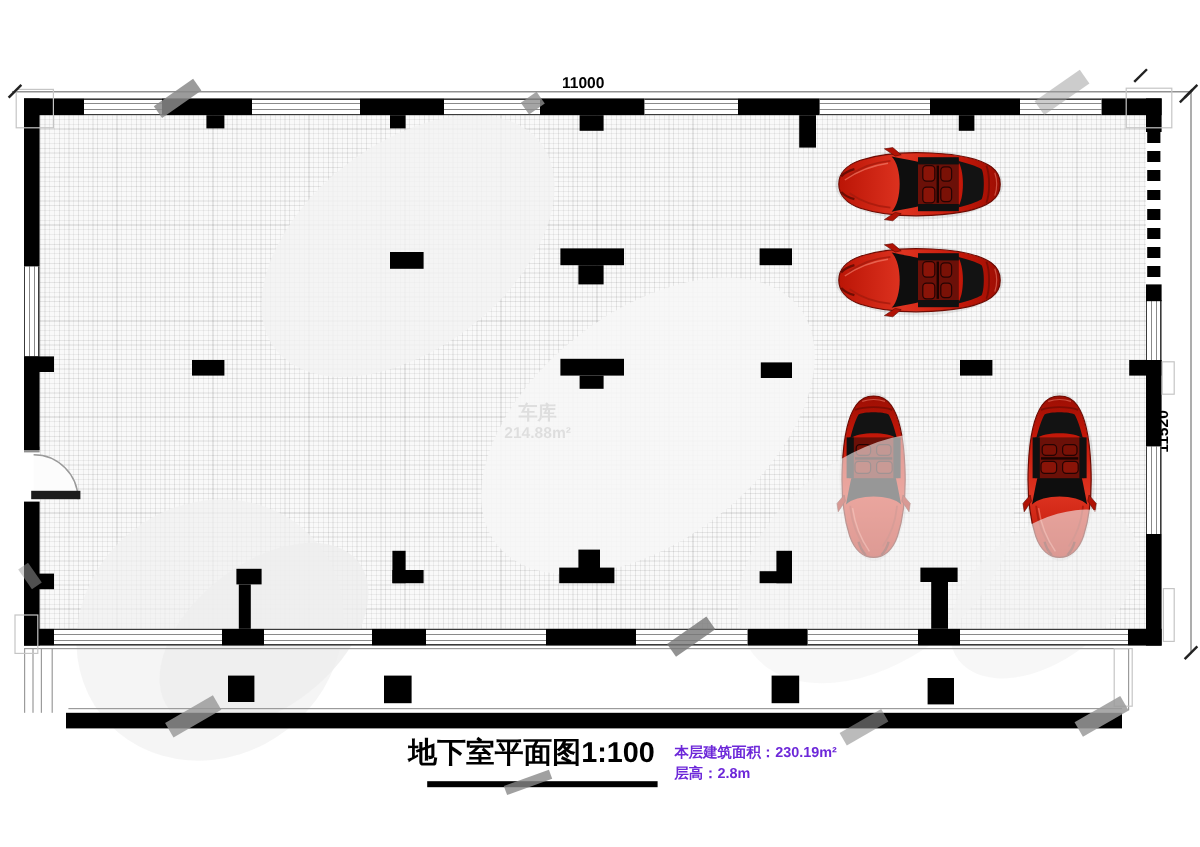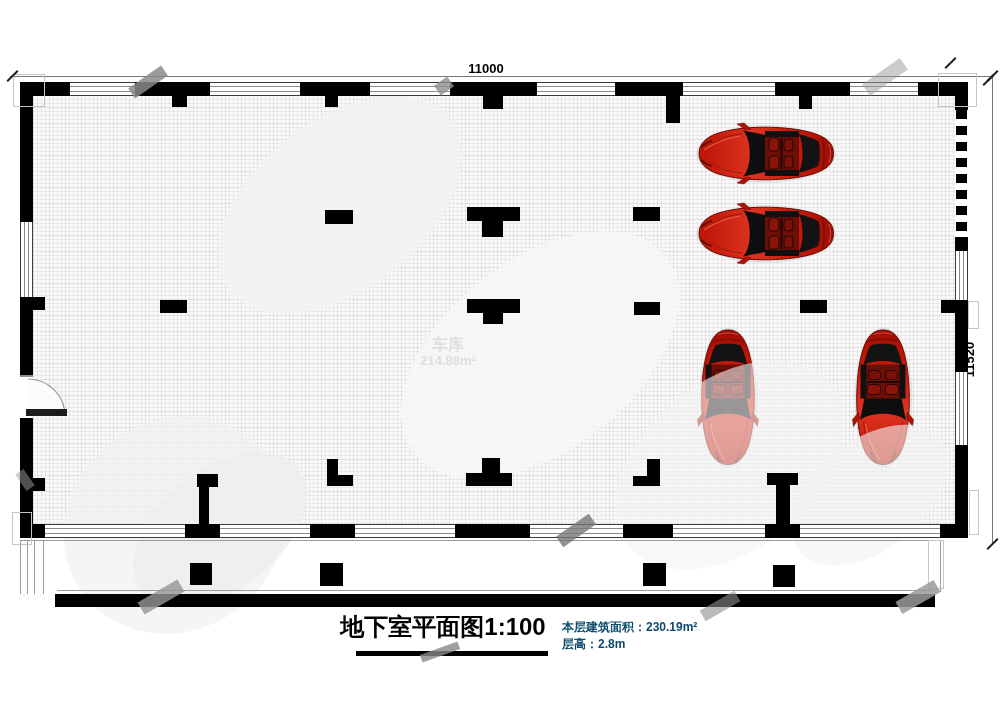--- a/index.html
+++ b/index.html
@@ -28,21 +28,21 @@
   .dimtext{position:absolute;font-weight:bold;font-size:13px;color:#000;text-align:center;}
   .dim-right{left:939px;top:352px;width:60px;height:15px;transform:rotate(-90deg);}
   .blob{position:absolute;border-radius:50%;}
   .frag{position:absolute;}
   .room-label{position:absolute;left:400px;top:336px;width:96px;text-align:center;color:#000;}
   .room-name{font-size:16px;font-weight:bold;line-height:18px;}
   .room-area{font-size:13px;font-weight:bold;line-height:14px;}
   .plan-title{position:absolute;left:339px;top:611px;width:208px;text-align:center;
               font-size:24px;font-weight:bold;color:#000000;white-space:nowrap;}
   .title-underline{position:absolute;left:356px;top:651px;width:192px;height:5px;background:#000;}
-  .info{position:absolute;left:562px;top:619px;font-size:12px;font-weight:bold;color:#0c4a6e;line-height:17px;}
+  .info{position:absolute;left:562px;top:619px;font-size:12px;font-weight:bold;color:#6d28d9;line-height:17px;}
   .overlay{position:absolute;left:0;top:0;pointer-events:none;}
 </style>
 </head>
 <body>
 
 <div class="sheet">
 
   <div id="plan" class="abs" style="left:0;top:0;width:1000px;height:706px;">
 
     <div class="floor"></div>

